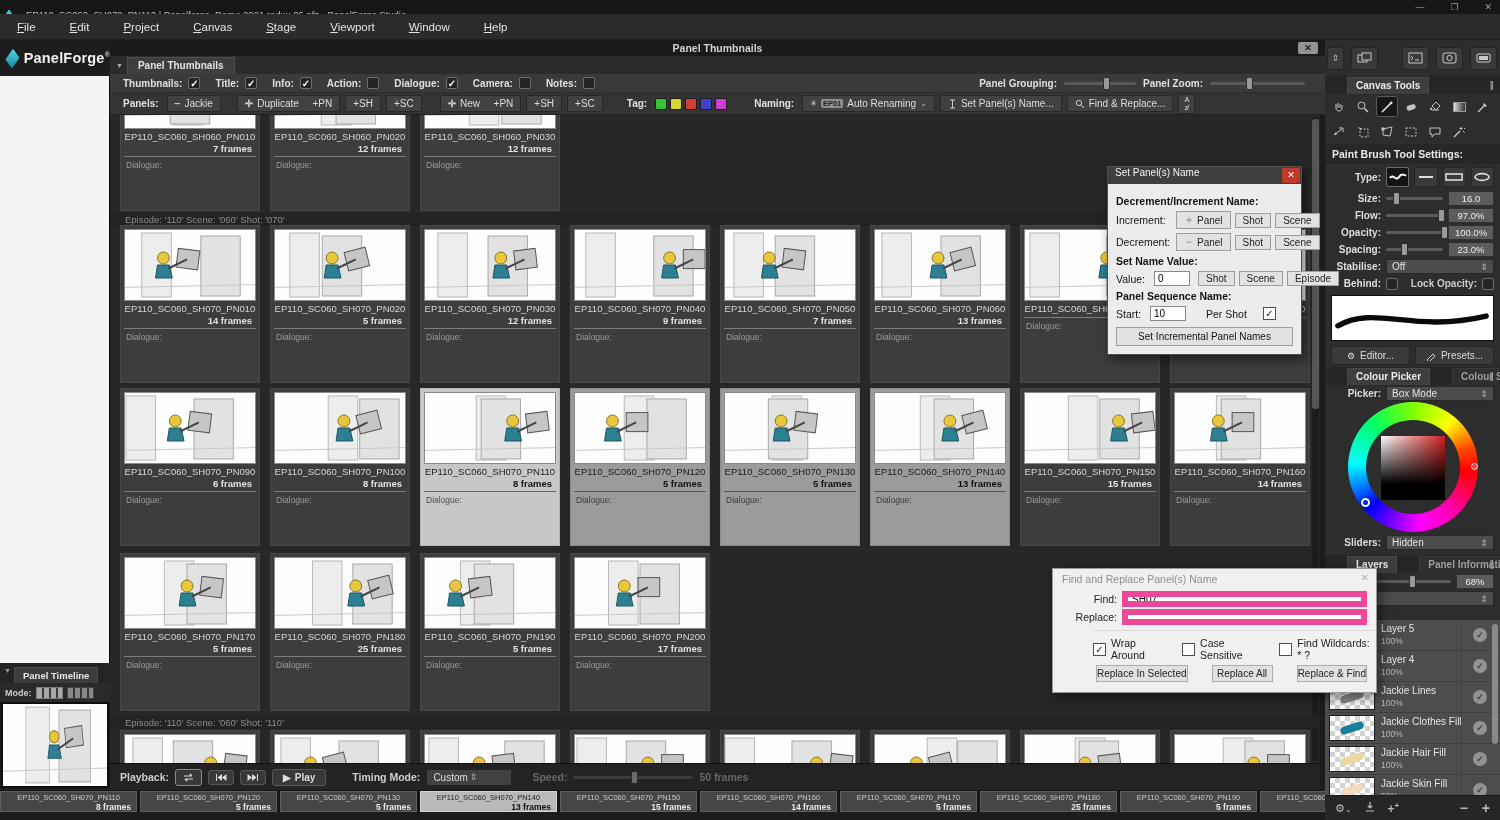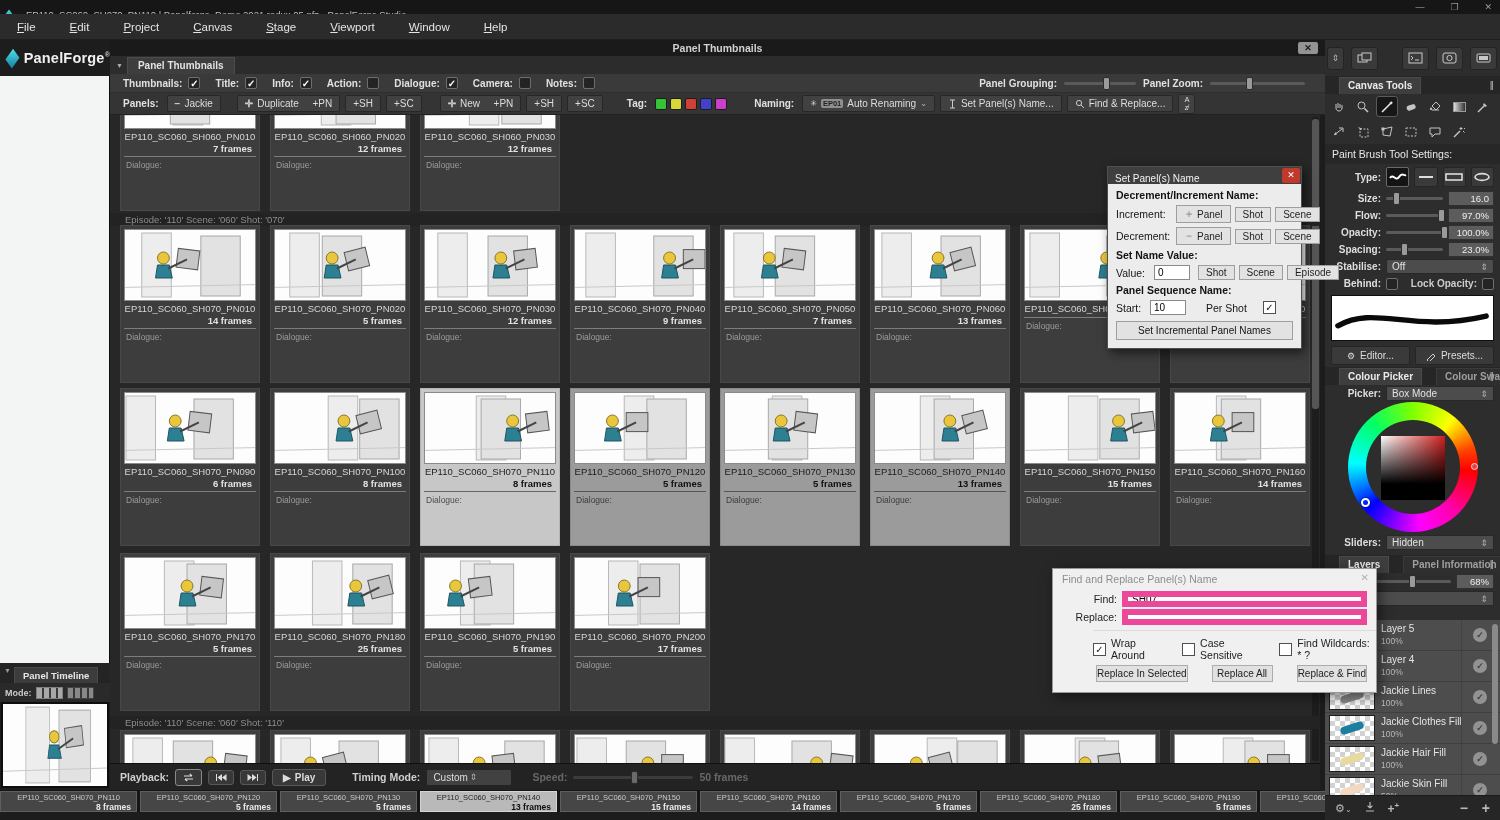--- a/index.html
+++ b/index.html
@@ -88,31 +88,31 @@
   .sitem.light{background:#b9b9b9;border-color:#d5d5d5}
   .sitem.light .sname{color:#242424}
   .sitem.light .sframes{color:#0e0e0e}
 
   
   .rside{position:absolute;left:1325px;top:40px;width:175px;height:780px;background:#2d2d2d;color:#ccc;font-size:10px}
   .ricons{position:absolute;left:0;top:2px;width:175px;height:32px;display:flex;align-items:center;gap:7px;padding-left:2px}
   .ribtn{width:27px;height:23px;background:#3a3a3a;border:1px solid #242424;border-radius:3px;display:flex;align-items:center;justify-content:center;color:#c9c9c9}
   .ribtn.sm{width:17px}
   .rtabrow{position:relative;background:#262626;height:18px;display:flex;align-items:flex-end}
-  .rtab{background:#3e3e3e;font-weight:bold;font-size:10px;padding:2px 8px 3px;margin-left:14px;color:#eaeaea;border:1px solid #4a4a4a;border-bottom:none;white-space:nowrap}
+  .rtab{background:#3e3e3e;font-weight:bold;font-size:10px;padding:2px 8px 3px;margin-left:22px;color:#eaeaea;border:1px solid #4a4a4a;border-bottom:none;white-space:nowrap}
   .rtab.inactive{background:#2f2f2f;color:#9f9f9f;border-color:#3a3a3a}
   .pane-ii{position:absolute;right:6px;top:4px;color:#9a9a9a;font-size:9px;font-weight:bold}
   .toolrow{display:flex;gap:2px;padding:2px 3px;align-items:center}
   .tool{width:22px;height:21px;display:flex;align-items:center;justify-content:center;border-radius:3px;color:#c5c5c5}
   .tool.sel{background:#171717;border:1px solid #5a5a5a}
   .grad{width:13px;height:10px;background:linear-gradient(90deg,#ddd,#333);border:1px solid #999}
-  .rtitle{font-weight:normal;font-size:10.5px;color:#e8e8e8;padding:4px 7px;background:#272727}
+  .rtitle{font-weight:bold;font-size:10.5px;color:#e8e8e8;padding:4px 7px;background:#272727}
   .setrow{display:flex;align-items:center;padding:0 6px 0 0;gap:5px;height:17px}
   .setlabel{width:56px;text-align:right;font-weight:bold;color:#dedede;font-size:10px;flex-shrink:0;white-space:nowrap;overflow:hidden}
-  .val{width:46px;background:#5c5c5c;color:#efefef;font-size:9.5px;text-align:right;padding:1px 4px;border:1px solid #303030;flex-shrink:0}
+  .val{width:46px;background:#5c5c5c;color:#efefef;font-size:9.5px;text-align:center;padding:1px 4px;border:1px solid #303030;flex-shrink:0}
   .typebtn{width:31px;height:20px;background:#3a3a3a;border:1px solid #252525;border-radius:2px;display:flex;align-items:center;justify-content:center;color:#ddd}
   .typebtn.sel{background:#141414;border-color:#6a6a6a}
   .ddd{flex:1;background:#4c4c4c;border:1px solid #282828;border-radius:2px;color:#e2e2e2;font-size:10px;padding:1px 5px;display:flex;justify-content:space-between;align-items:center}
   .spin{color:#b5b5b5;font-size:9px}
   .preview{margin:3px 6px;height:46px;background:#fff;border:1px solid #0f0f0f}
   .preview svg{width:100%;height:100%;display:block}
   .edrow{display:flex;gap:5px;padding:2px 6px}
   .edbtn{flex:1;background:#3a3a3a;border:1px solid #252525;border-radius:2px;color:#ddd;font-size:10px;text-align:center;padding:3px 0;display:flex;align-items:center;justify-content:center;gap:5px}
   .wheelwrap{position:relative;height:132px}
   .ring{position:absolute;left:50%;top:0;transform:translateX(-50%);width:130px;height:130px;border-radius:50%;background:conic-gradient(#7fff00,#ffff00 11%,#ff4500 20%,#ff0000 26%,#ff00aa 38%,#ff00ff 48%,#0000ff 63%,#00ffff 76%,#00ff66 88%,#7fff00)}
@@ -127,23 +127,23 @@
   .lname{position:absolute;left:56px;top:3px;font-size:10px;color:#e5e5e5;white-space:nowrap}
   .lop{position:absolute;left:56px;top:16px;font-size:8.5px;color:#b8b8b8}
   .lchk{position:absolute;right:13px;top:8px;width:14px;height:14px;border-radius:50%;background:#929292;color:#414141;font-size:9px;line-height:14px;text-align:center;font-weight:bold}
   .ldiv{position:absolute;right:38px;top:0;height:100%;border-left:1px solid #424242}
   .lscroll{position:absolute;right:2px;top:4px;width:6px;height:120px;background:#8a8a8a;border-radius:3px}
   .lbar{position:absolute;left:0;top:755px;width:175px;height:25px;background:#262626;display:flex;align-items:center;gap:12px;padding:0 10px;color:#b9b9b9;font-size:12px;border-top:1px solid #1a1a1a}
   .lbar .right{margin-left:auto;display:flex;gap:14px;font-size:14px;font-weight:bold}
 
   
   .setdlg{position:absolute;left:1107px;top:166px;width:195px;background:#ececec;border:1px solid #4f4f4f;box-shadow:3px 4px 10px rgba(0,0,0,.55);z-index:50;font-size:10.5px;color:#141414}
-  .sd-title{height:17px;background:#3f3f3f;color:#f2f2f2;font-size:10px;display:flex;align-items:flex-end;padding-left:7px;position:relative}
+  .sd-title{height:17px;background:#3f3f3f;color:#f2f2f2;font-size:10px;display:flex;align-items:flex-start;padding-left:7px;position:relative}
   .sd-close{position:absolute;right:1px;top:1px;width:18px;height:15px;background:#c0392b;color:#fff;text-align:center;line-height:15px;font-size:9px;border-radius:2px}
-  .sd-body{padding:1px 8px 8px}
+  .sd-body{padding:7px 8px 8px}
   .sd-h{font-weight:bold;margin:4px 0 3px;font-size:10.5px}
   .sd-row{display:flex;align-items:center;margin:4px 0;gap:4px}
   .sd-label{width:56px;flex-shrink:0}
   .lbtn{background:#e2e2e2;border:1px solid #9e9e9e;font-size:10px;padding:1px 7px;color:#1f1f1f;text-align:center;white-space:nowrap;display:inline-flex;align-items:center;gap:3px}
   .lbtn .ghosted{color:#9a9a9a;font-weight:bold}
   .sd-input{width:36px;height:15px;background:#fff;border:1px solid #8a8a8a;font-size:10px;padding:0 3px;font-family:"Liberation Sans",sans-serif}
   .sd-cb{width:13px;height:13px;background:#fff;border:1px solid #4f4f4f;font-size:10px;line-height:12px;text-align:center;color:#111}
   .sd-apply{width:100%;margin-top:6px;background:#e2e2e2;border:1px solid #9e9e9e;font-size:10px;padding:3px 0;text-align:center}
 
   

